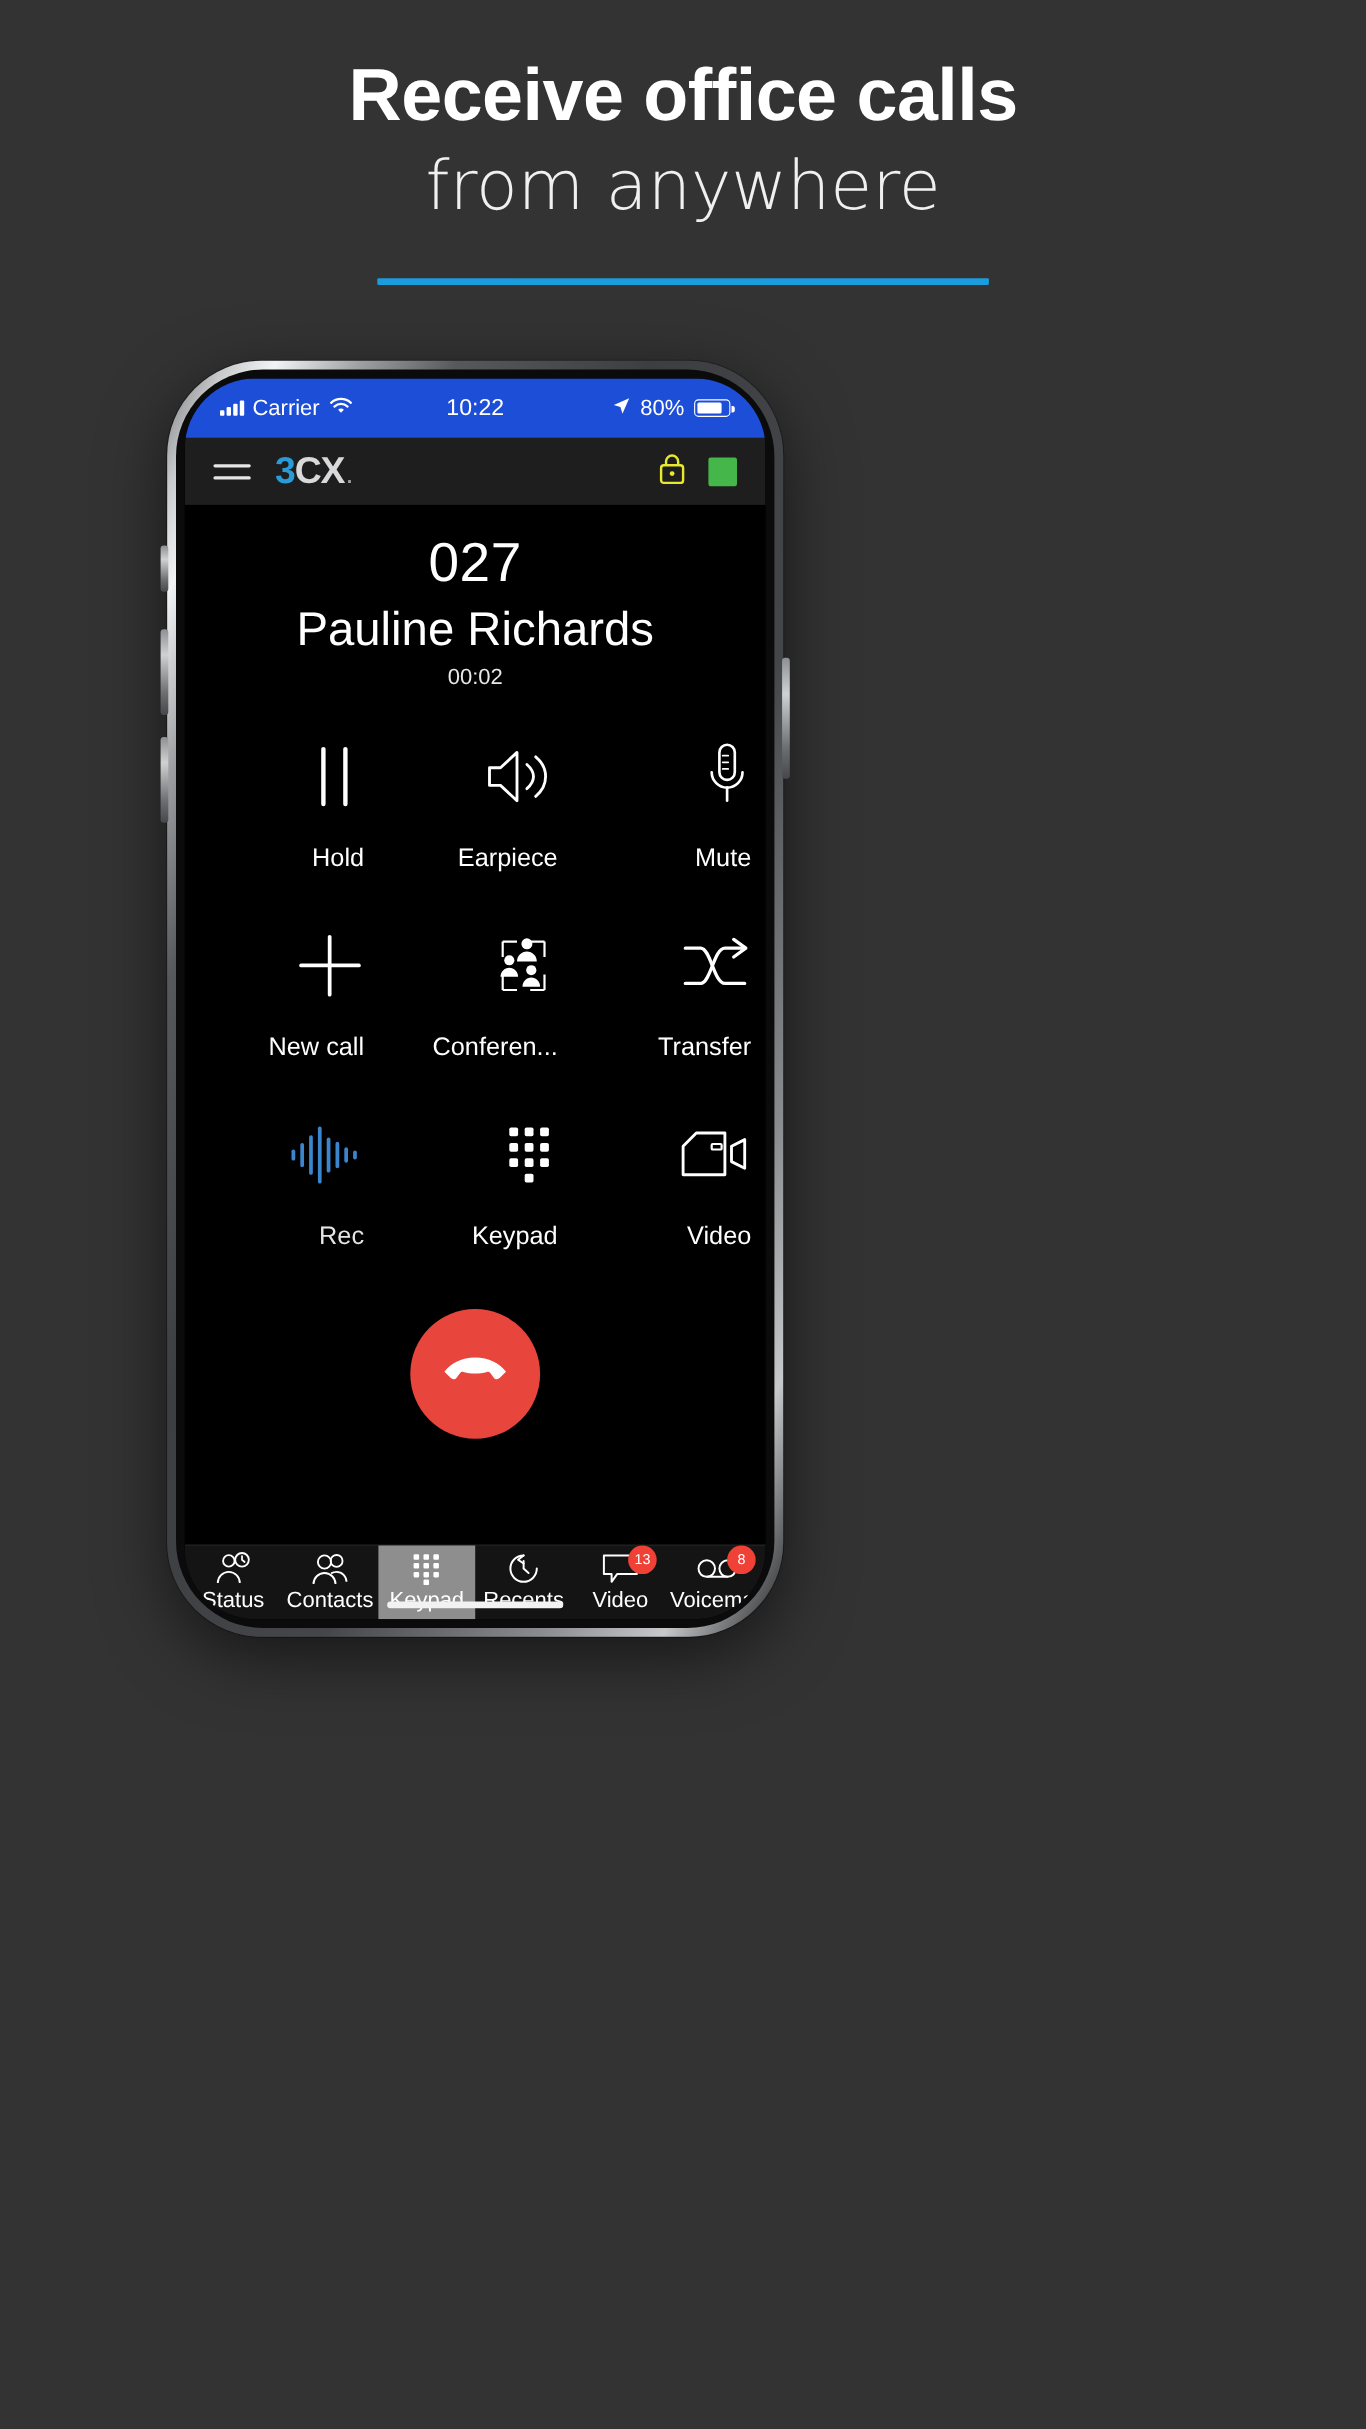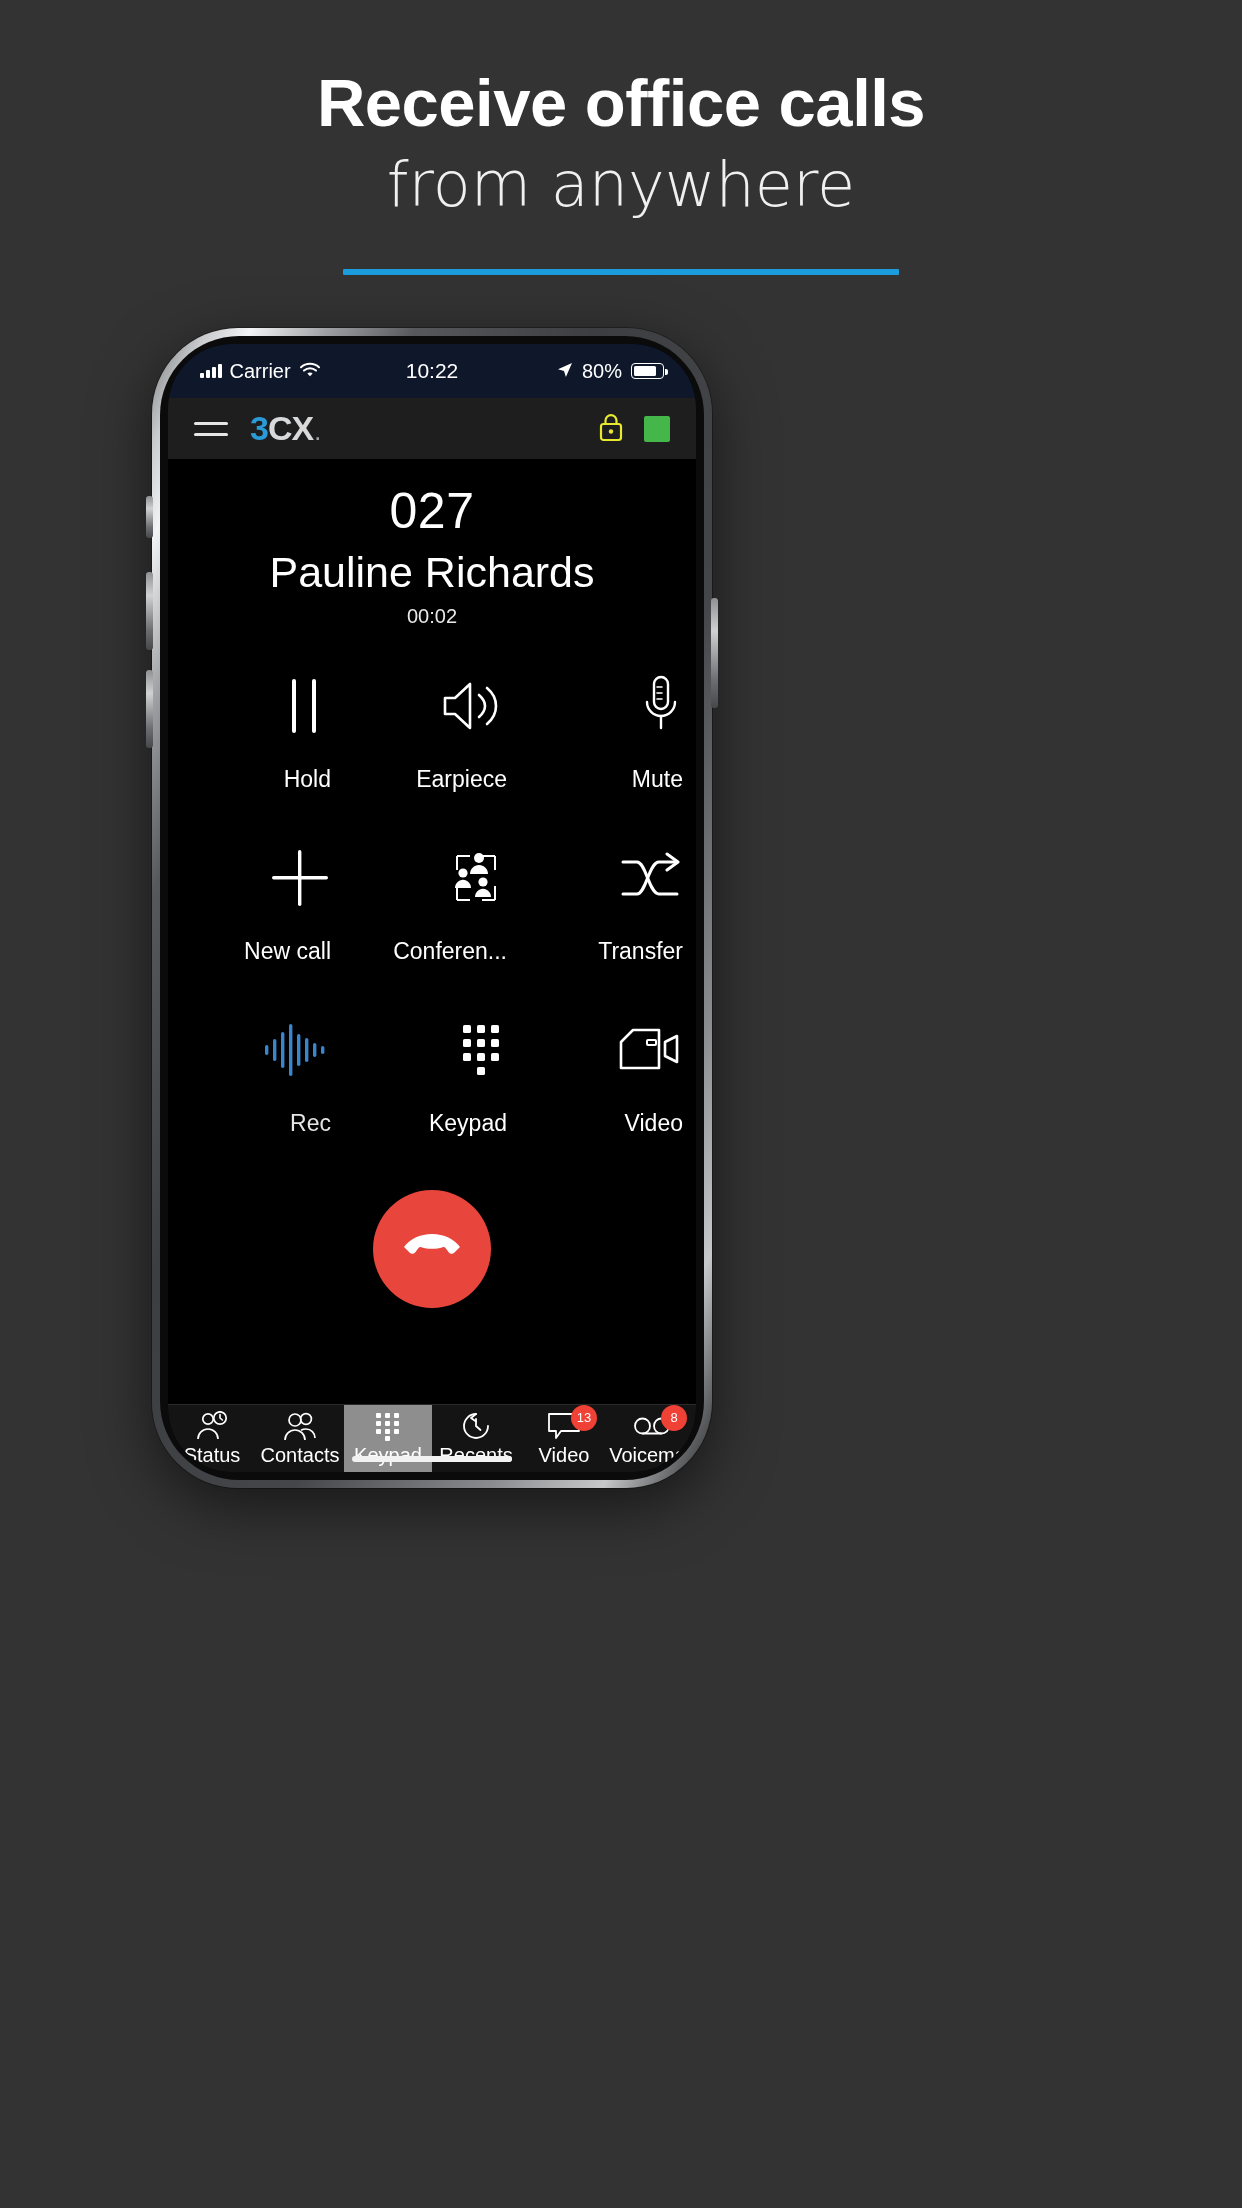--- a/index.html
+++ b/index.html
@@ -15,21 +15,21 @@
     font-family: "Liberation Sans", sans-serif;
     position: relative;
   }
 
   
   .promo {
     position: absolute;
     top: 0; left: 0;
     width: 1242px;
     text-align: center;
-    padding-top: 68px;
+    padding-top: 52px;
   }
   .promo-title {
     font-size: 67px;
     font-weight: bold;
     color: #ffffff;
     letter-spacing: -0.5px;
     line-height: 1.05;
   }
   .promo-sub {
     font-size: 62px;
@@ -95,21 +95,21 @@
     border-radius: 3px;
   }
   .btn-mute  { left: -6px; top: 168px;  width: 7px; height: 42px; }
   .btn-volup { left: -6px; top: 244px;  width: 7px; height: 78px; }
   .btn-voldn { left: -6px; top: 342px;  width: 7px; height: 78px; }
   .btn-power { right: -6px; top: 270px; width: 7px; height: 110px; }
 
   
   .statusbar {
     height: 54px;
-    background: #0f172a;
+    background: #1d4ed8;
     display: flex;
     align-items: center;
     color: #fff;
     font-size: 20px;
     position: relative;
     padding: 0 32px;
   }
   .sb-left { display: flex; align-items: center; gap: 8px; }
   .sb-center {
     position: absolute; left: 0; right: 0;

